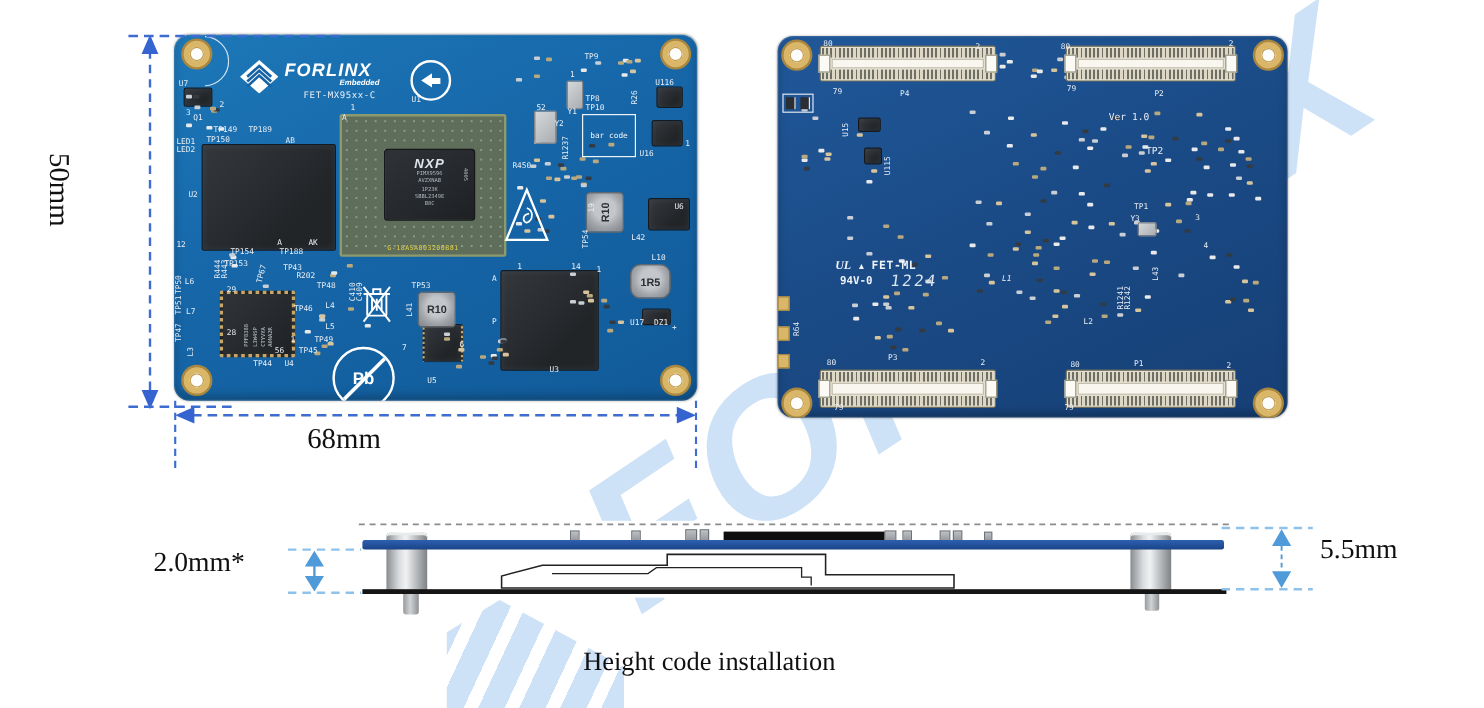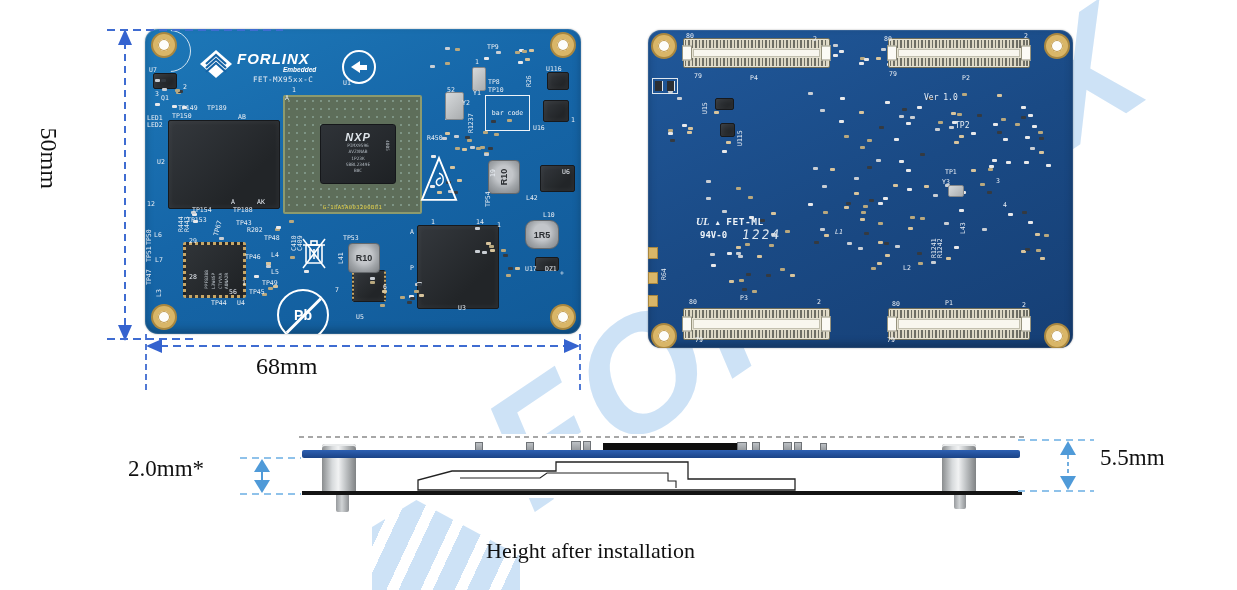--- a/index.html
+++ b/index.html
@@ -428,14 +428,14 @@
     <polygon points="1068,490 1060,476 1076,476" fill="#4f9ad8"></polygon>
     <line x1="1068" y1="455" x2="1068" y2="476" stroke="#4f9ad8" stroke-width="1.6" stroke-dasharray="4 3"></line>
     <path d="M418 490 V480 L452 471 H556 V462 H688 V479 H795 V490 Z" fill="#ffffff" stroke="#222" stroke-width="1.3"></path>
     <path d="M460 478 H540 L547 473 H668 V481 H676 V488" fill="none" stroke="#222" stroke-width="1.1"></path>
   </svg>
 
   <div class="dimtext dim-50">50mm</div>
   <div class="dimtext dim-68">68mm</div>
   <div class="dimtext dim-20">2.0mm*</div>
   <div class="dimtext dim-55">5.5mm</div>
-  <div class="dimtext caption">Height after installation</div>
+  <div class="dimtext caption">Height code installation</div>
 </div>
 
 </body></html>

